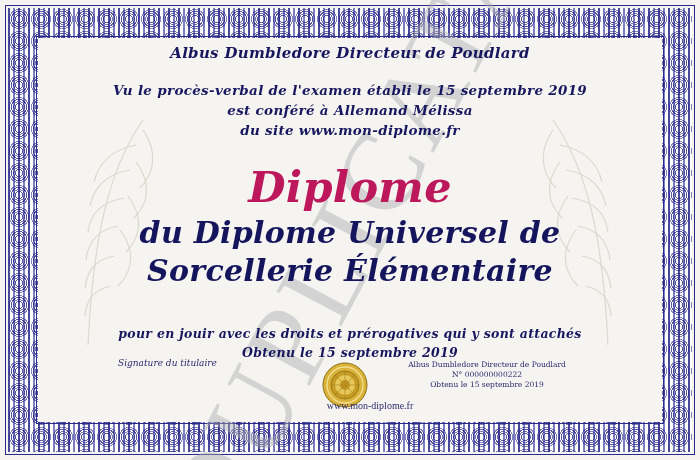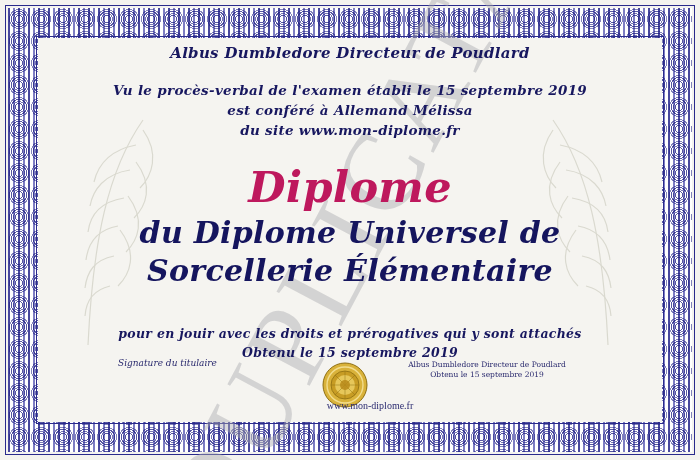--- a/index.html
+++ b/index.html
@@ -236,20 +236,21 @@
     <div class="footer-lines">
       <div class="goth line">pour en jouir avec les droits et prérogatives qui y sont attachés</div>
       <div class="goth line">Obtenu le 15 septembre 2019</div>
     </div>
   </div>
 
   <div class="sig-left">Signature du titulaire</div>
 
   <div class="sig-right">
     <div>Albus Dumbledore Directeur de Poudlard</div>
+    <div>N° 000000000222</div>
     <div>Obtenu le 15 septembre 2019</div>
   </div>
 
   <svg class="seal" viewBox="0 0 46 46">
     <g>
       <circle cx="23" cy="23" r="22" fill="#d9b23a" stroke="#8e6f12" stroke-width="1"></circle>
       <circle cx="23" cy="23" r="18" fill="none" stroke="#f2dd8e" stroke-width="1.4"></circle>
       <circle cx="23" cy="23" r="14" fill="#c79c24" stroke="#8e6f12" stroke-width="0.8"></circle>
       <circle cx="23" cy="23" r="10" fill="#e6c75a"></circle>
       <g stroke="#8e6f12" stroke-width="0.6" opacity="0.8">

